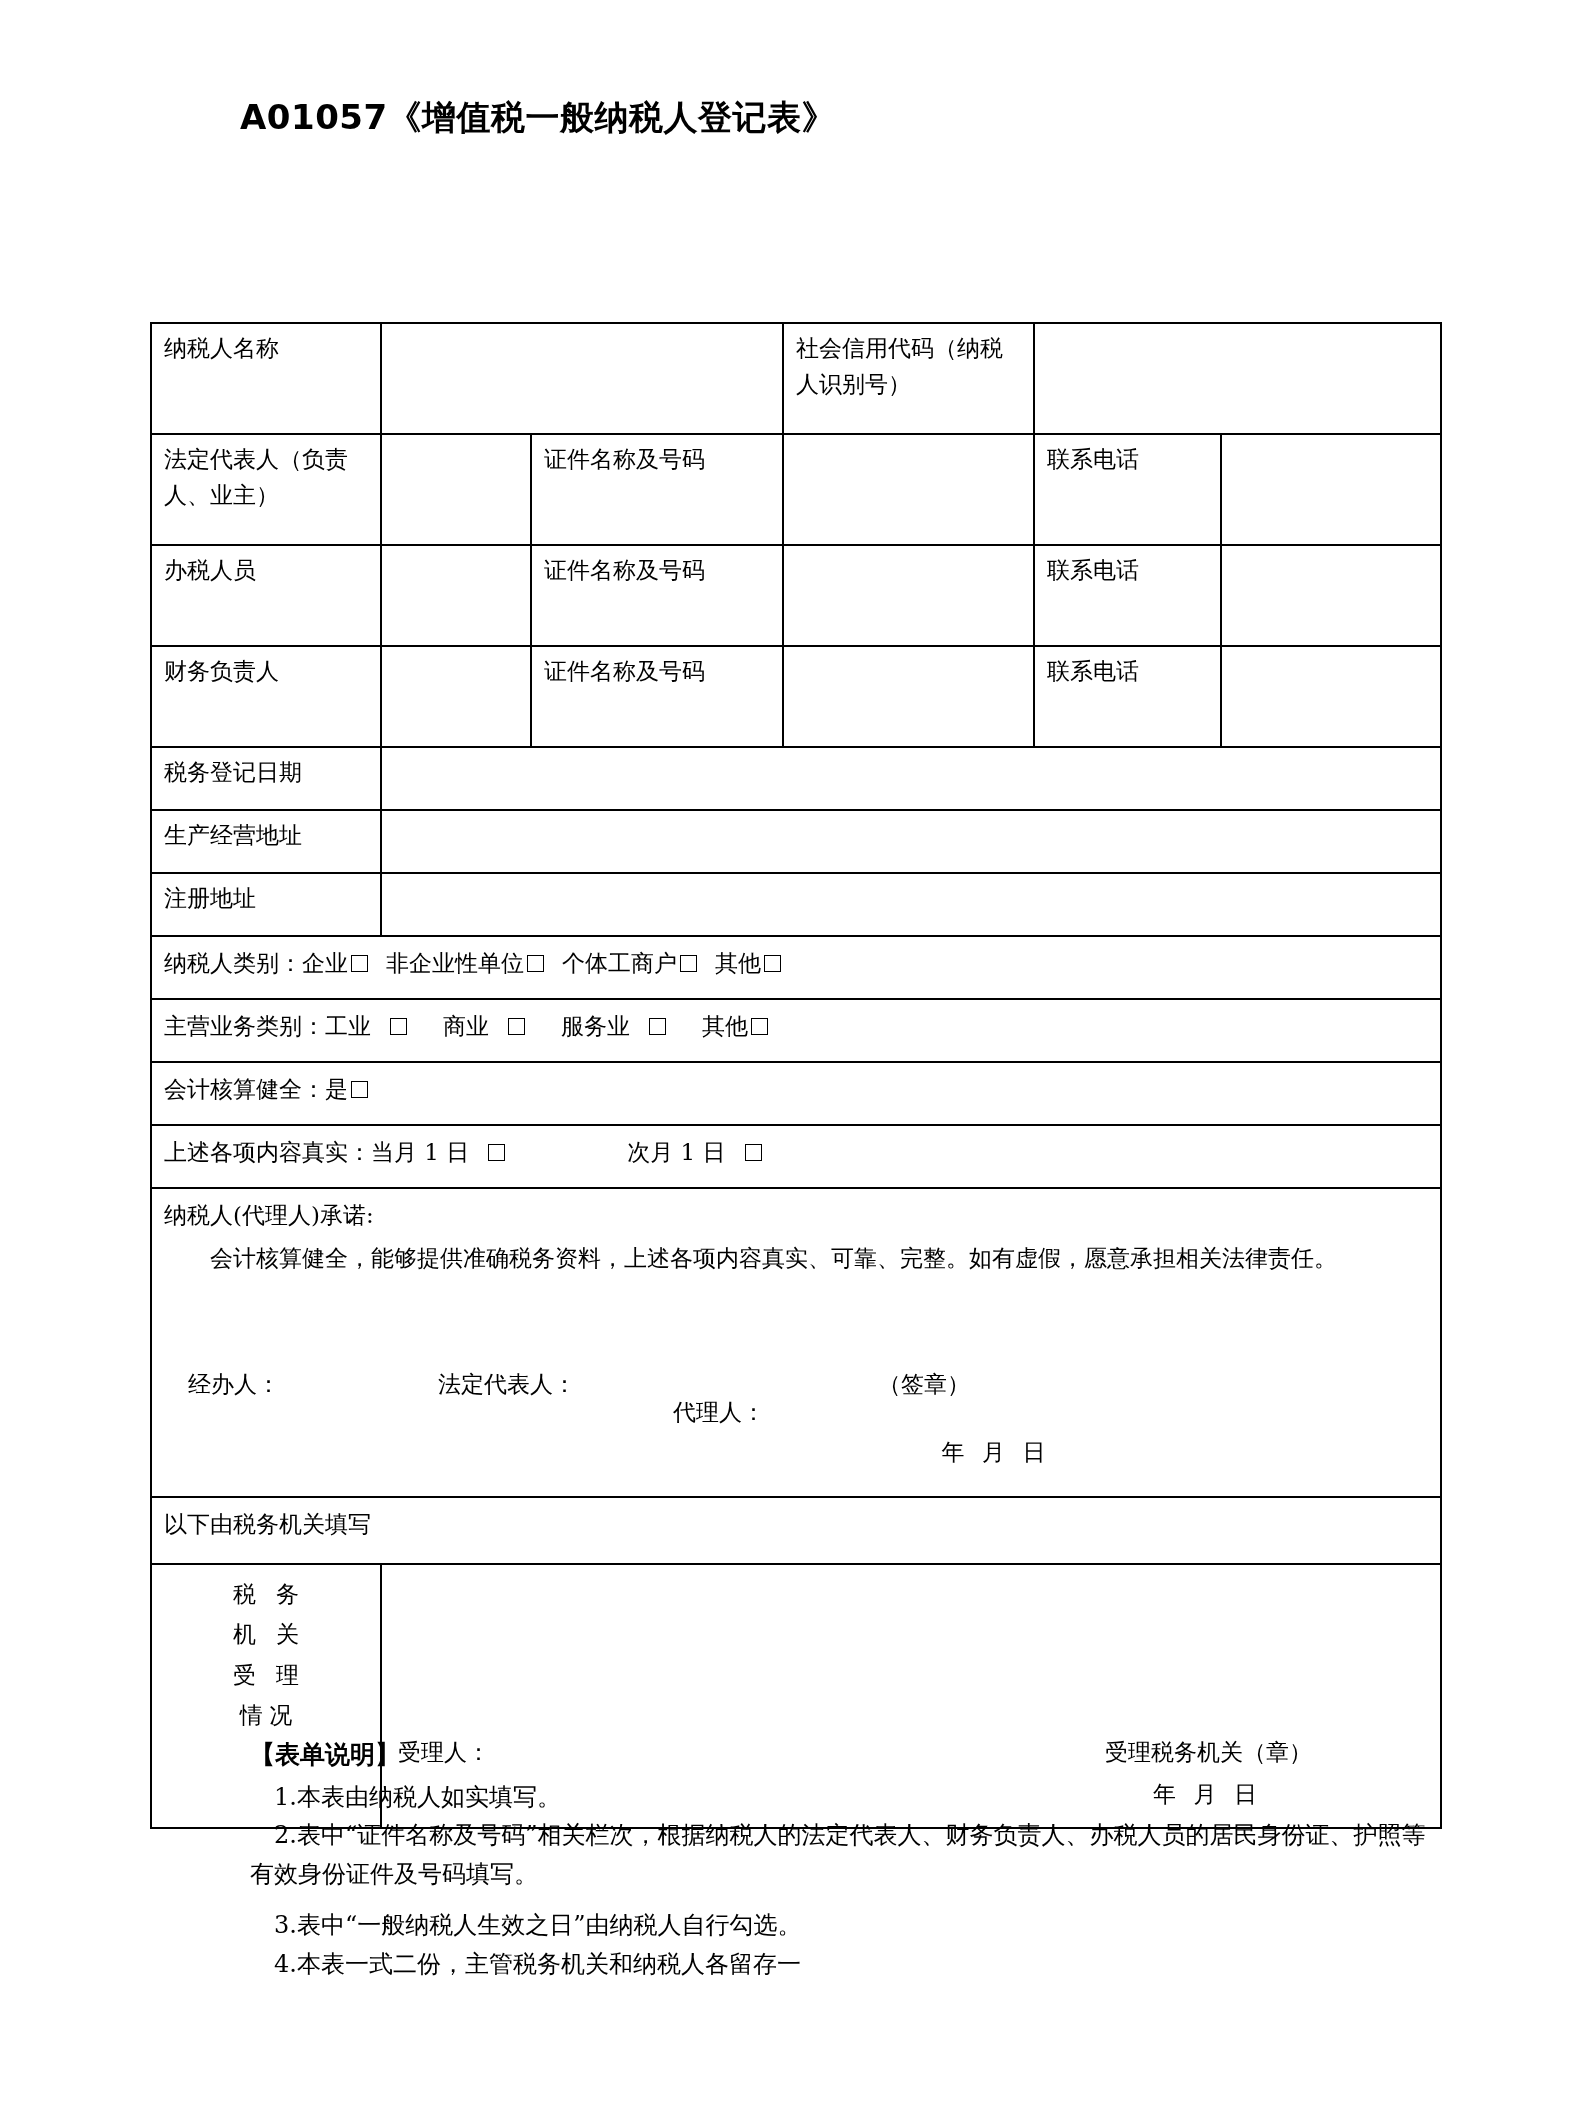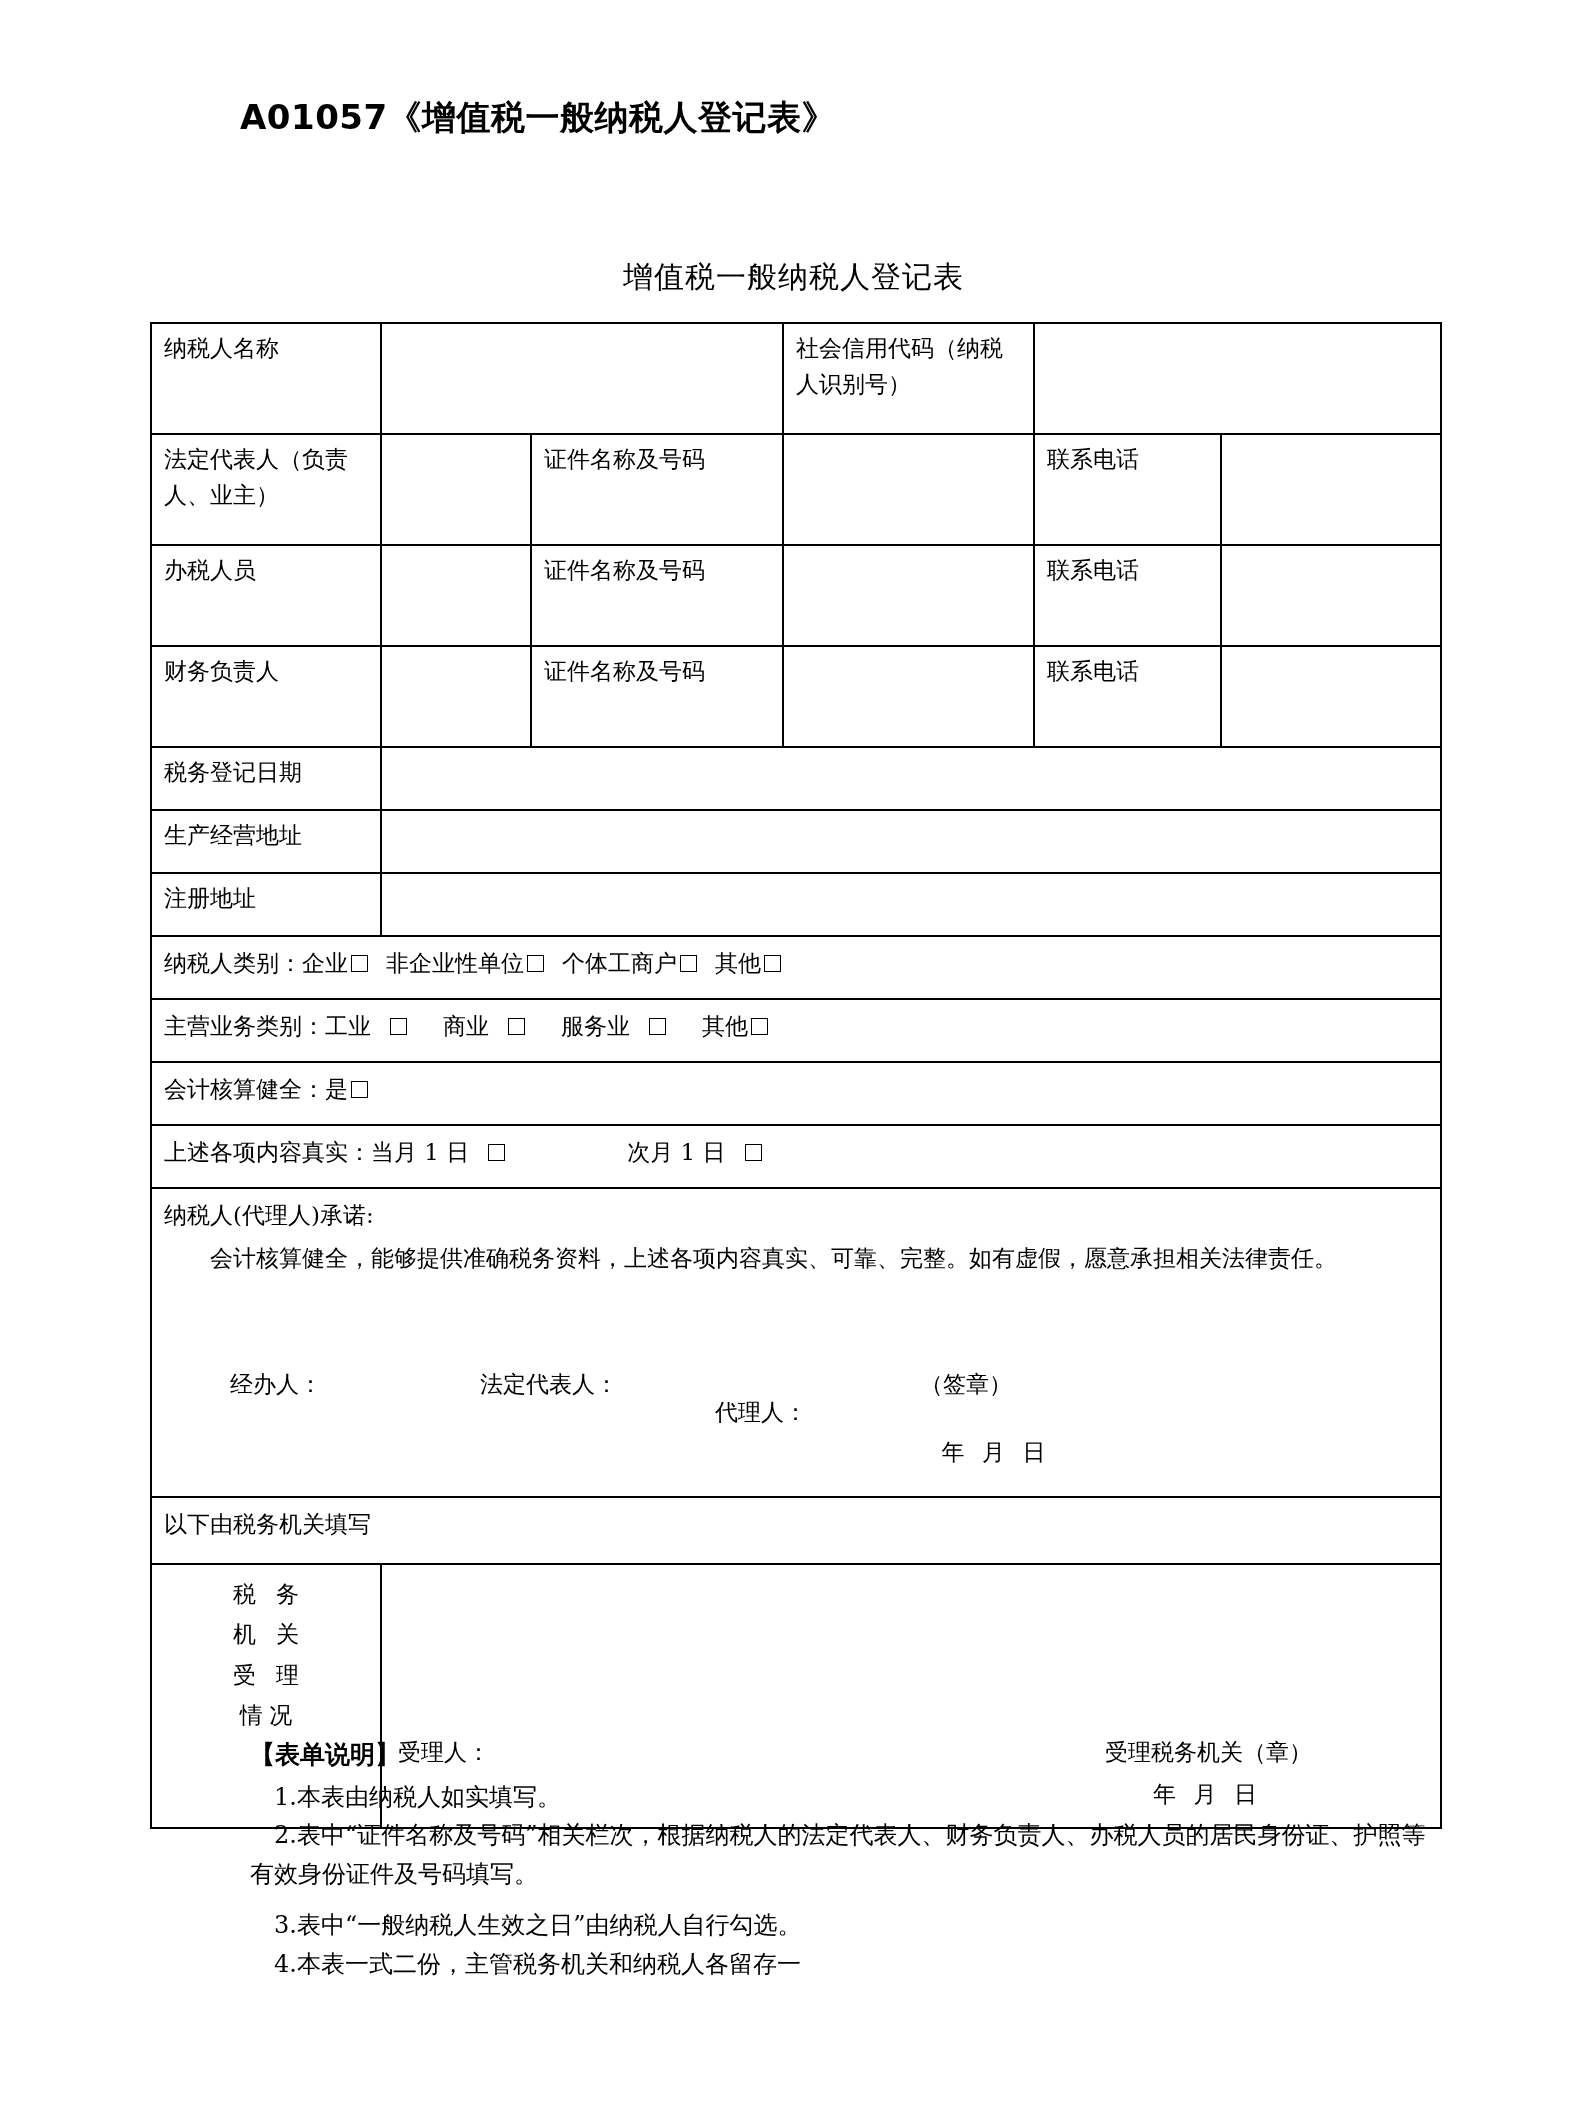--- a/index.html
+++ b/index.html
@@ -78,21 +78,21 @@
     text-indent: 2em;
     line-height: 1.75;
     padding-top: 4px;
   }
   .sign-row {
     position: absolute;
     left: 0;
     right: 0;
     top: 178px;
     display: flex;
-    padding-left: 78px;
+    padding-left: 36px;
     box-sizing: border-box;
   }
   .sign-row .s1 { width: 250px; }
   .sign-row .s2 { width: 235px; }
   .sign-row .s3 { width: 205px; margin-top: 28px; }
   .sign-row .s4 { }
   .date-line {
     position: absolute;
     top: 246px;
     left: 0;
@@ -172,21 +172,20 @@
   .note-line.wrap { text-indent: 1em; }
   .note-gap { height: 12px; }
 </style>
 </head>
 <body>
 
 <div class="page">
 
   <div class="doc-title">A01057《增值税一般纳税人登记表》</div>
 
-  <div class="form-title">增值税一般纳税人登记表</div>
 
   <table class="form-table">
     <colgroup>
       <col style="width:230px">
       <col style="width:150px">
       <col style="width:252px">
       <col style="width:251px">
       <col style="width:187px">
       <col style="width:220px">
     </colgroup>

